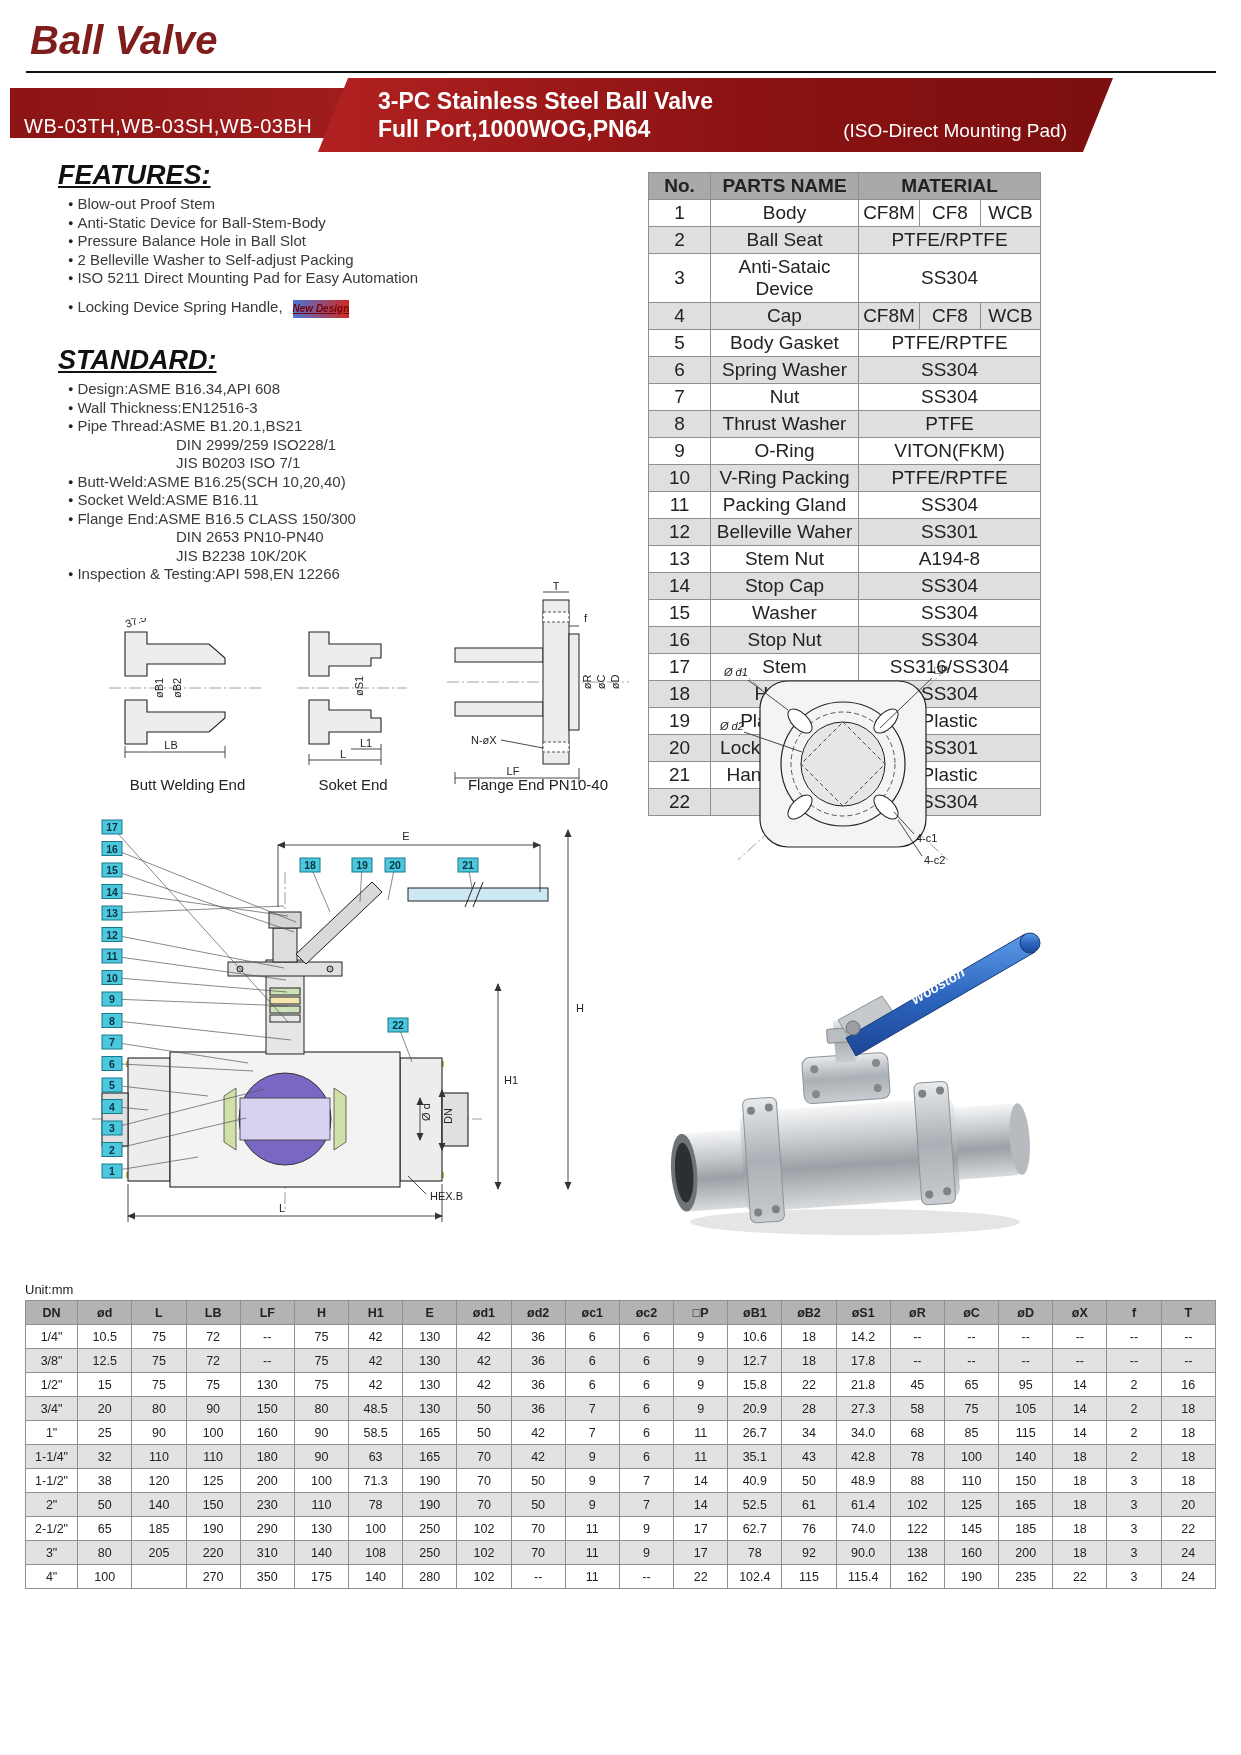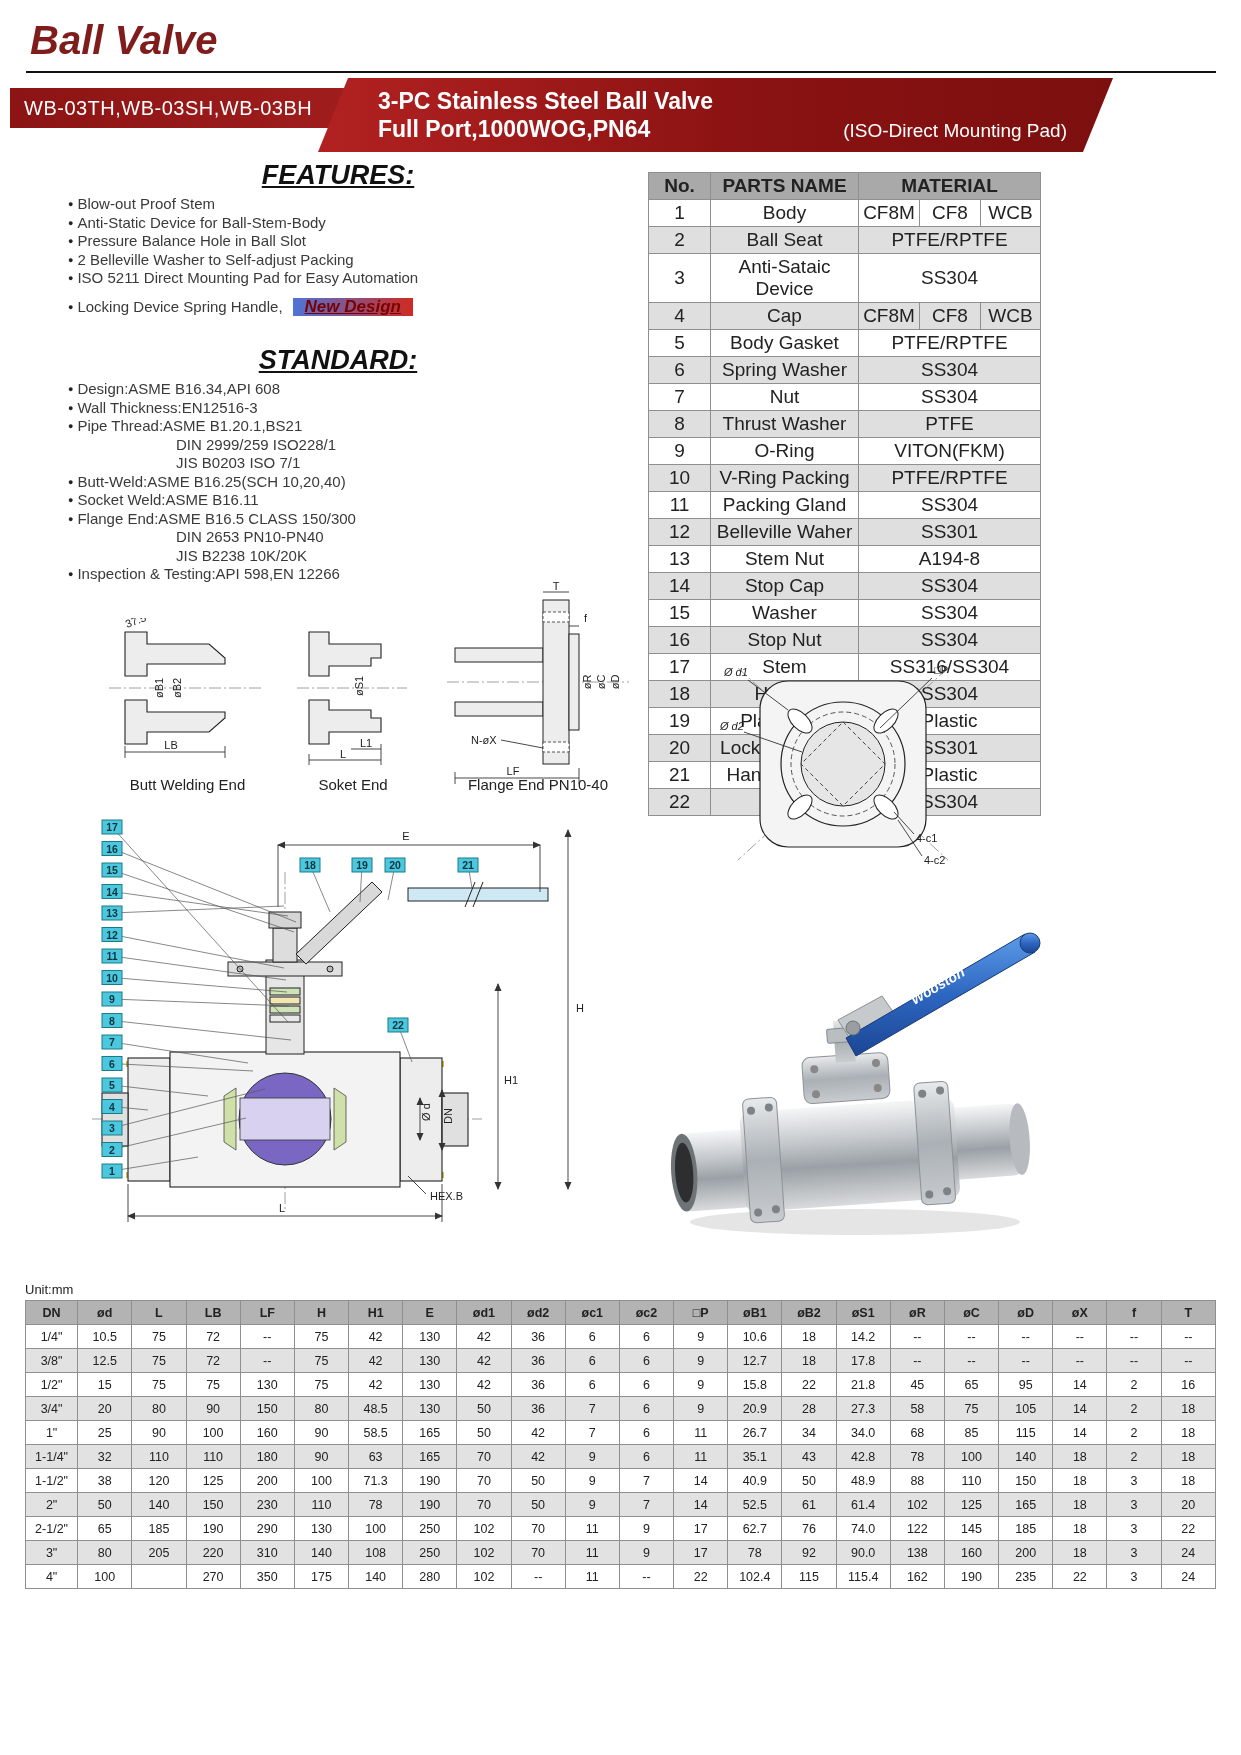--- a/index.html
+++ b/index.html
@@ -1,40 +1,40 @@
 <!DOCTYPE html>
 <html><head>
 <meta charset="utf-8">
 <style>
   html,body{margin:0;padding:0;background:#fff;}
   .page{position:relative;width:1241px;height:1755px;background:#ffffff;overflow:hidden;
         font-family:"Liberation Sans",sans-serif;color:#333;}
   
   .title{position:absolute;left:30px;top:18px;font-size:40px;font-weight:bold;font-style:italic;color:#7f1d1d;}
   .title-rule{position:absolute;left:26px;top:71px;width:1190px;height:2px;background:#111;}
-  .banner-left{position:absolute;left:10px;top:88px;width:342px;height:40px;
+  .banner-left{position:absolute;left:10px;top:88px;width:342px;height:50px;
       background:linear-gradient(90deg,#8c1414,#a01d1d);
       clip-path:polygon(0 0,342px 0,322px 100%,0 100%);
-      display:flex;align-items:center;}
+      display:flex;align-items:flex-end;}
   .banner-left span{color:#fff;font-size:20px;padding-left:14px;letter-spacing:.5px;}
   .banner-main{position:absolute;left:318px;top:78px;width:795px;height:74px;
       background:linear-gradient(90deg,#b22121,#8a1212 55%,#7c0f0f);
       clip-path:polygon(30px 0,795px 0,765px 100%,0 100%);color:#fff;}
   .banner-titles{position:absolute;left:60px;top:9px;font-size:23px;font-weight:bold;line-height:28px;}
   .banner-note{position:absolute;right:46px;top:42px;font-size:19px;}
   
-  .sec-heading{font-size:27px;font-weight:bold;font-style:italic;color:#111;text-decoration:underline;text-align:center;}
+  .sec-heading{font-size:27px;font-weight:bold;font-style:italic;color:#111;text-decoration:underline;}
   .features{position:absolute;left:58px;top:160px;width:560px;}
   .standard{position:absolute;left:58px;top:345px;width:560px;}
   ul.blist{list-style:none;margin:4px 0 0 0;padding:0;font-size:15px;color:#3a3a3a;}
   ul.blist li{line-height:18.5px;padding-left:10px;}
   ul.blist li.b::before{content:"\25CF";font-size:9px;margin-right:4px;vertical-align:2px;color:#222;}
   ul.blist li.ind{padding-left:118px;}
   ul.blist li.gap{margin-top:10px;}
-  .new-design{display:inline-block;margin-left:10px;padding:0 12px;font-size:17px;font-weight:bold;
+  .new-design{display:inline-block;margin-left:10px;padding:0 0;font-size:10px;font-weight:bold;
       font-style:italic;color:#7a0000;text-decoration:underline;
       background:linear-gradient(90deg,#4d74d8,#cf2a20);}
   
   table.parts{position:absolute;left:648px;top:172px;width:392px;border-collapse:collapse;
       font-size:19px;color:#222;table-layout:fixed;}
   table.parts th,table.parts td{border:1px solid #8f8f8f;text-align:center;padding:2px 3px;height:16px;}
   table.parts thead th{background:#a9a9a9;font-weight:bold;}
   table.parts tbody tr:nth-child(even){background:#dfdfdf;}
   
   .drawing{position:absolute;}

